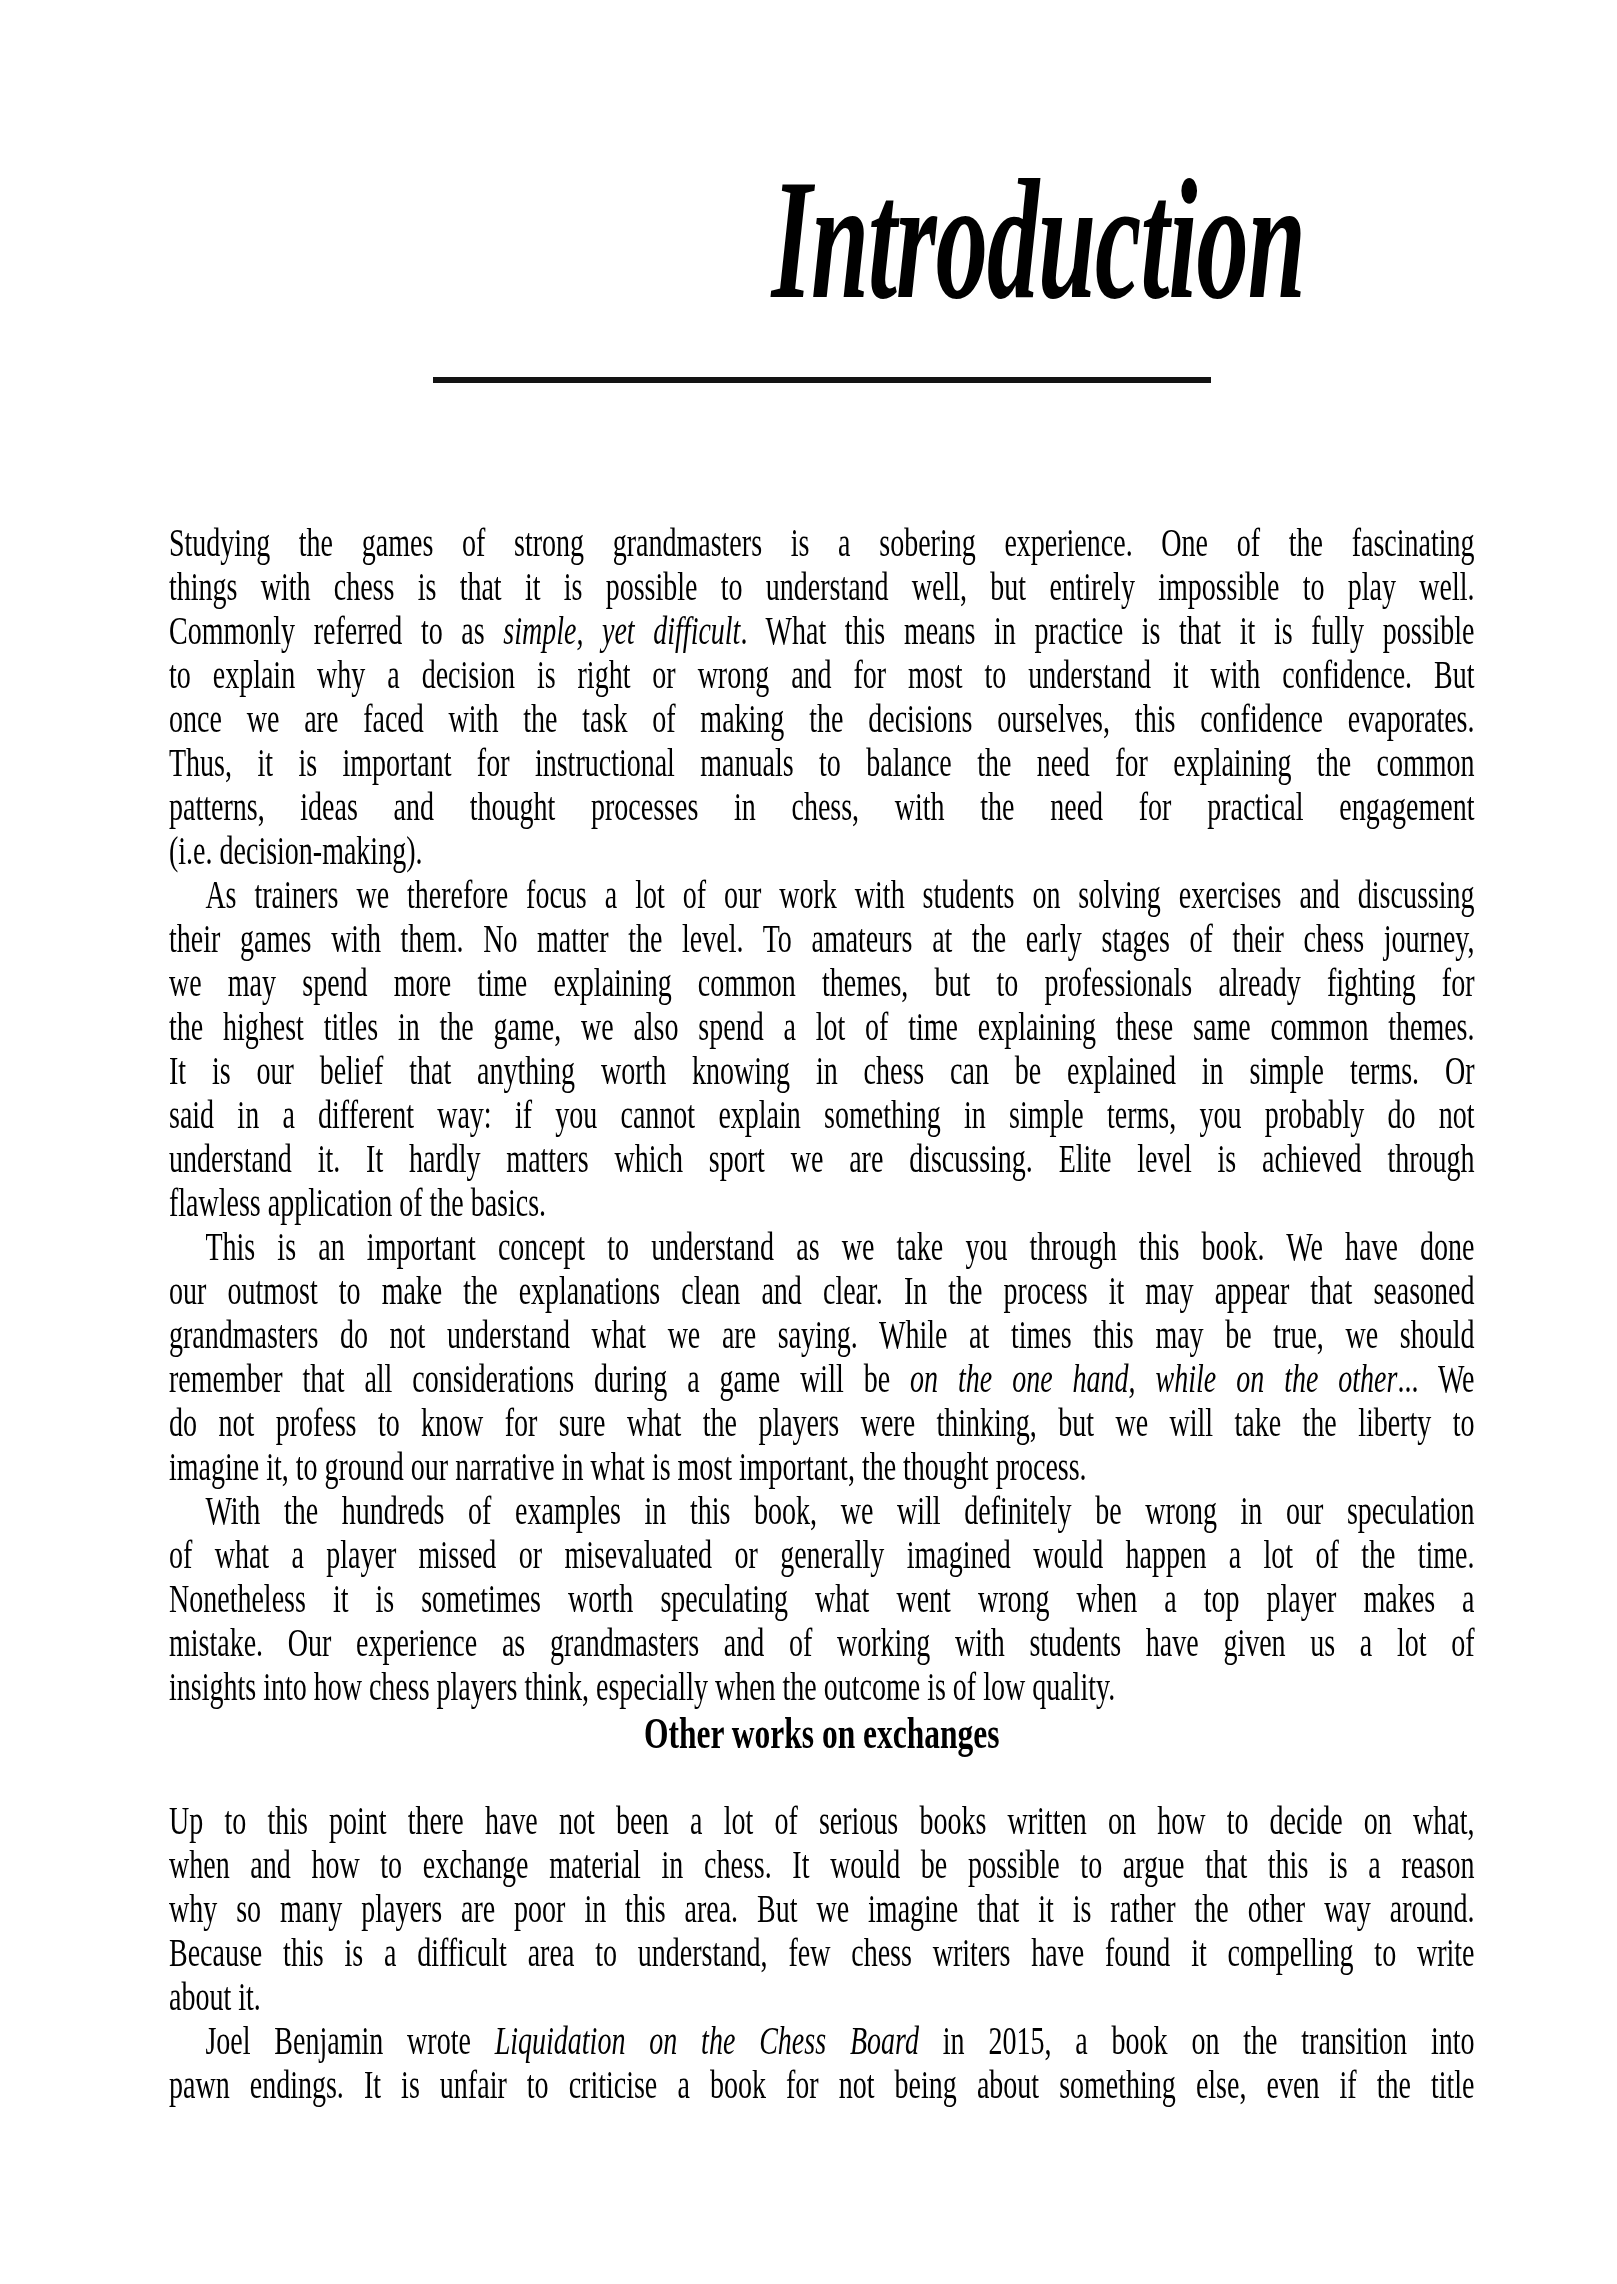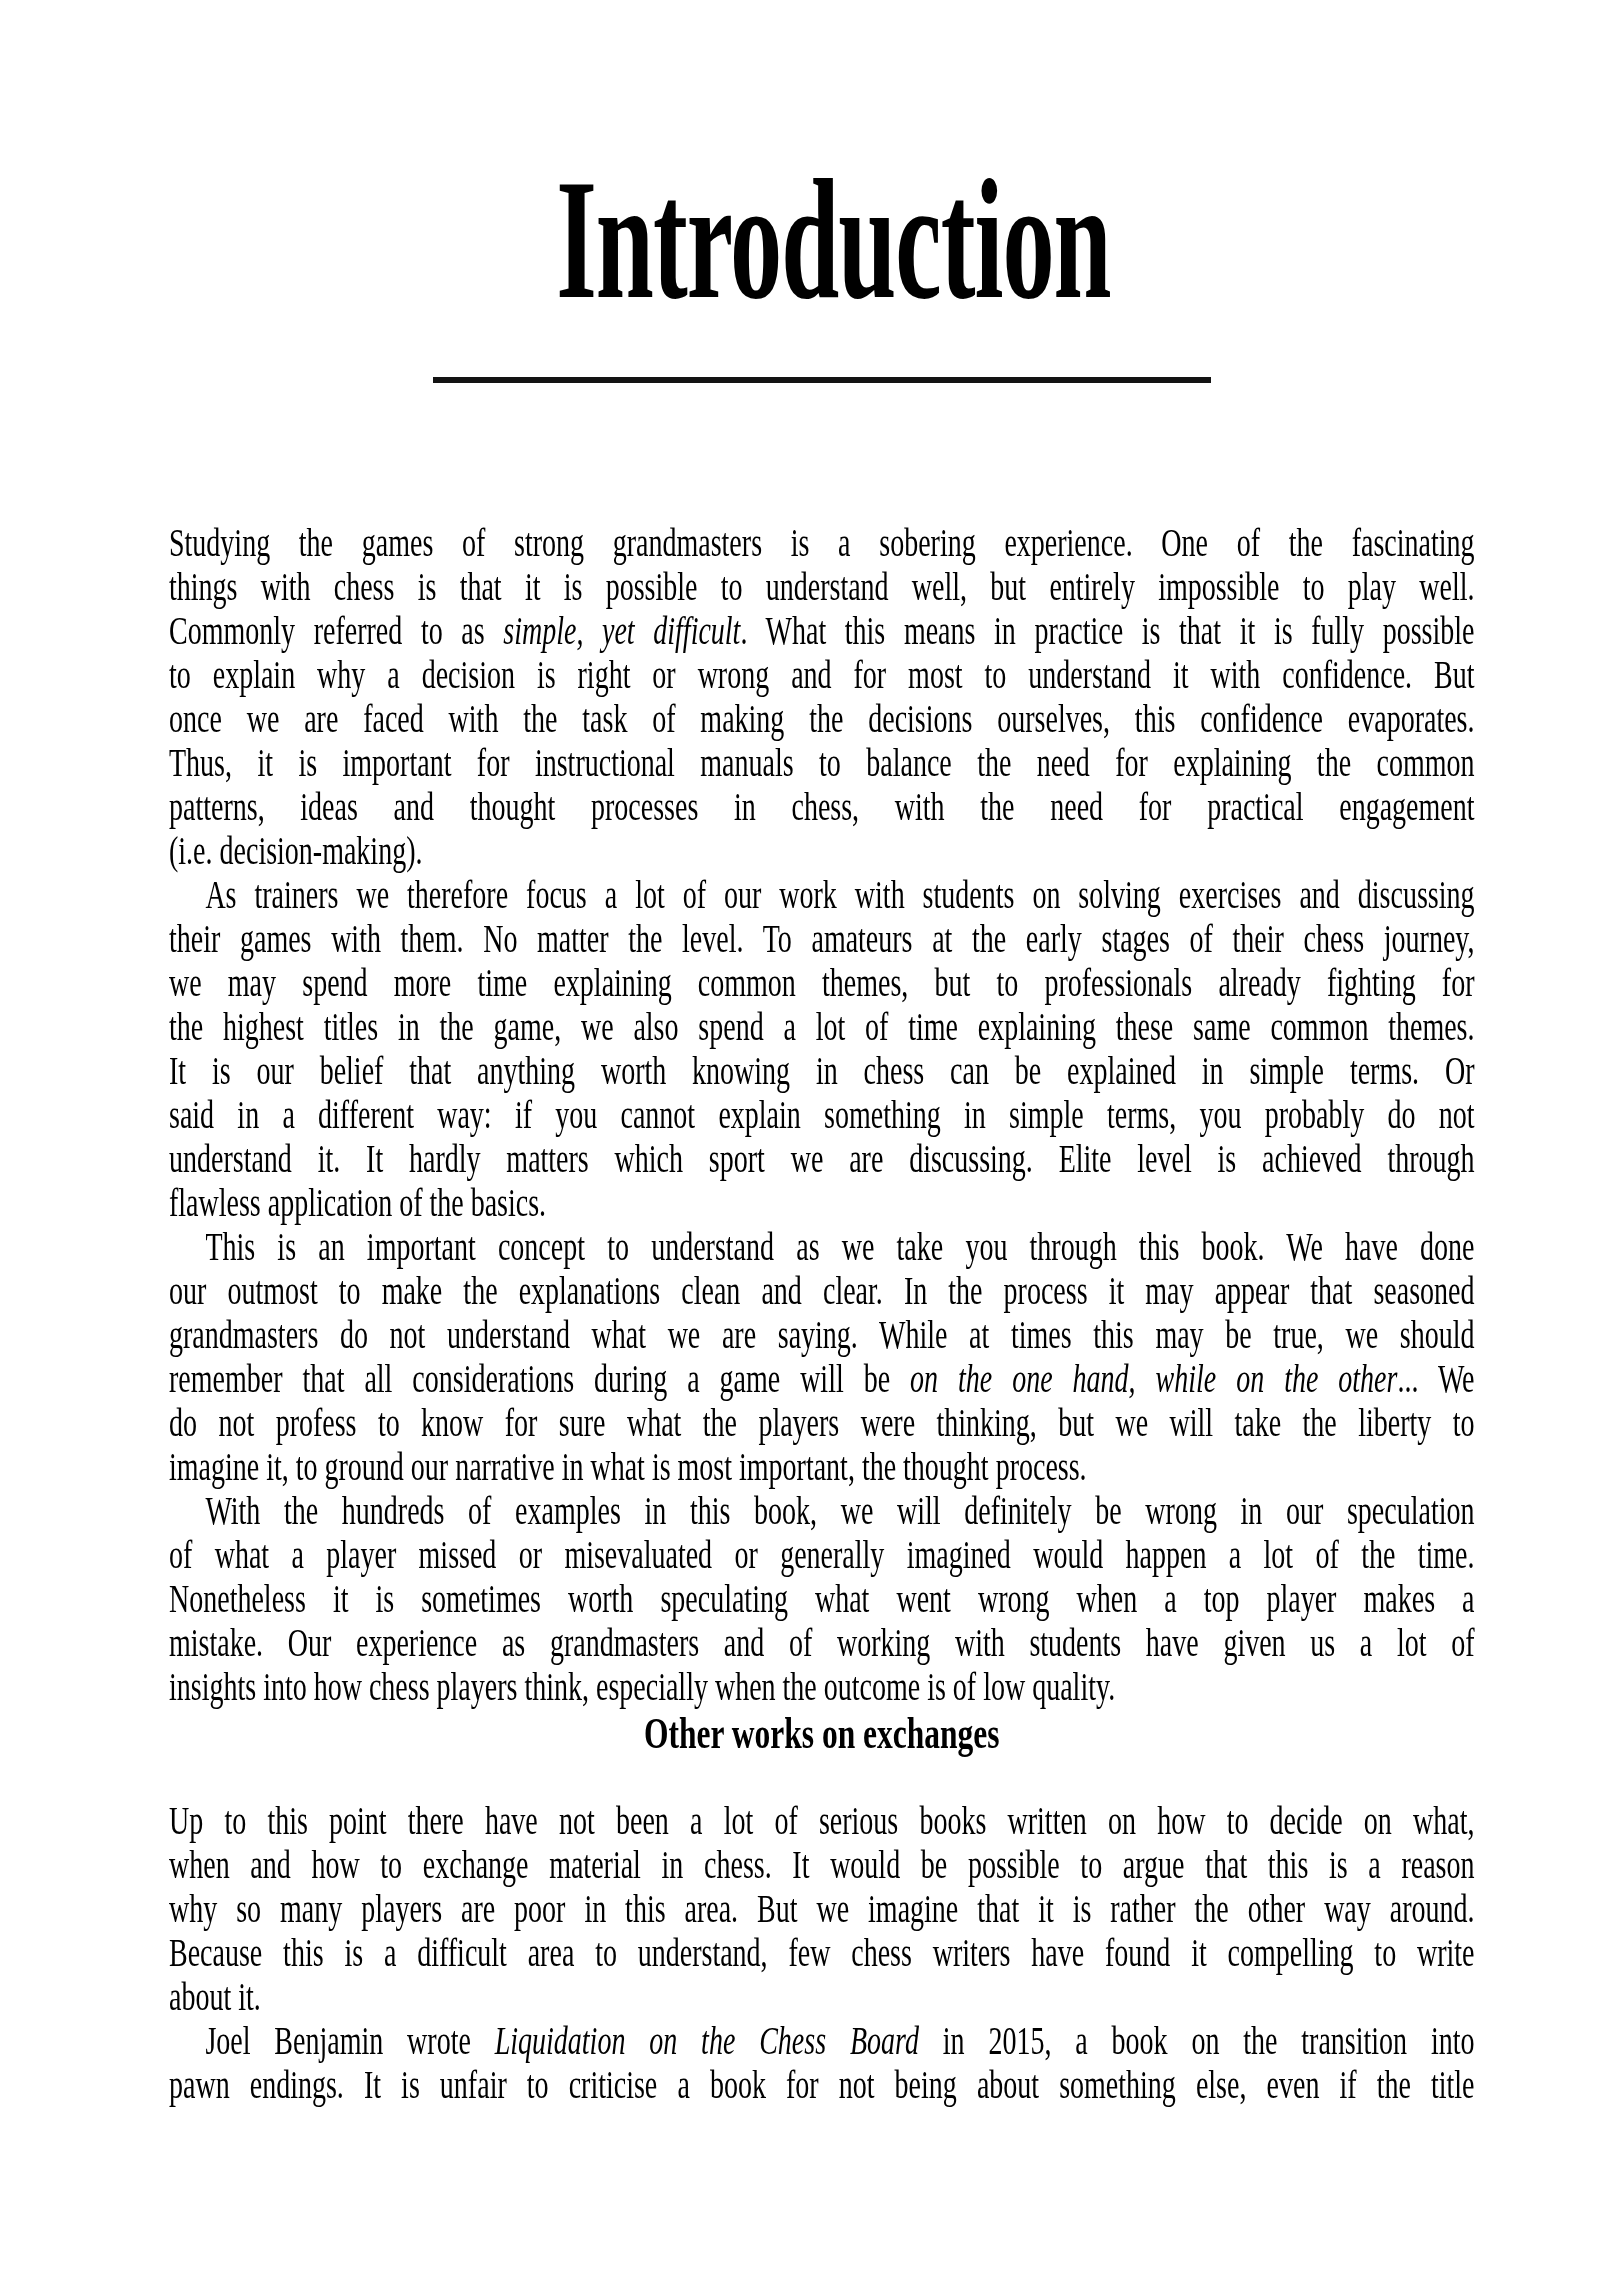--- a/index.html
+++ b/index.html
@@ -16,25 +16,26 @@
     position: absolute;
     left: 169px;
     top: 0;
     width: 1306px;
     height: 2284px;
   }
   
   #title-wrap {
     position: absolute;
     top: 154px;
-    left: 11px;
+    left: 0;
     width: 1306px;
-    text-align: center;
+    text-align: right;
     line-height: 1;
     white-space: nowrap;
+    font-style: italic;
   }
   #title-inner {
     display: inline-block;
     font-size: 171px;
     font-weight: bold;
     letter-spacing: -1.6px;
     transform: scaleX(0.61);
     transform-origin: 50% 50%;
   }
   

